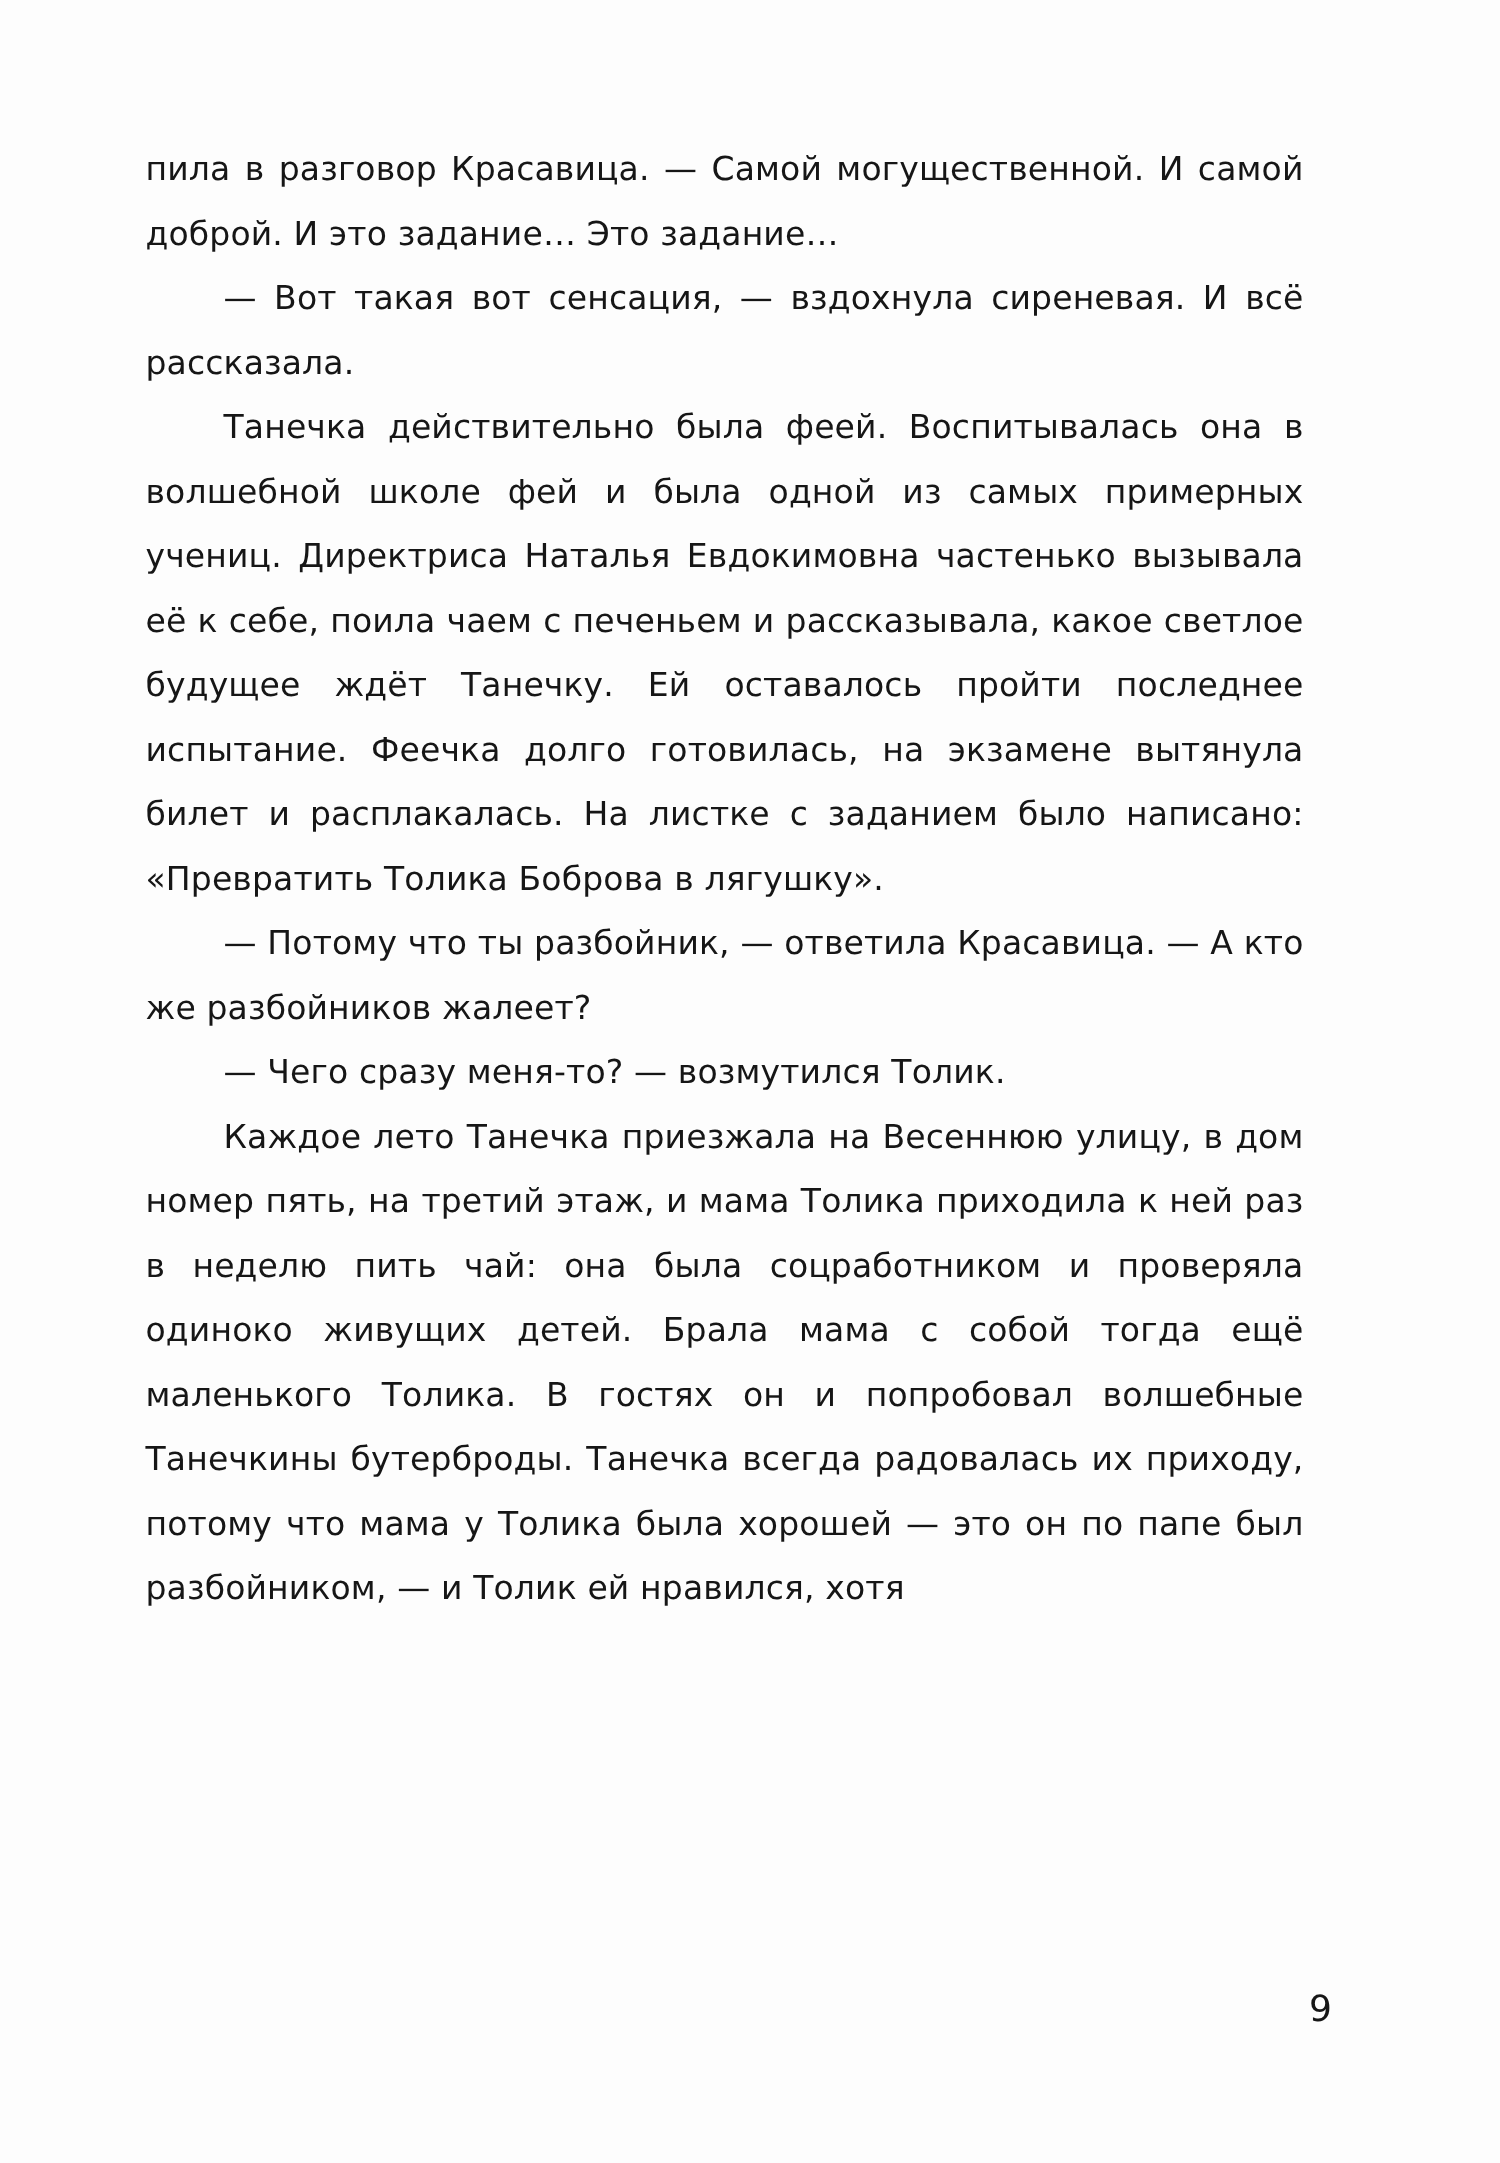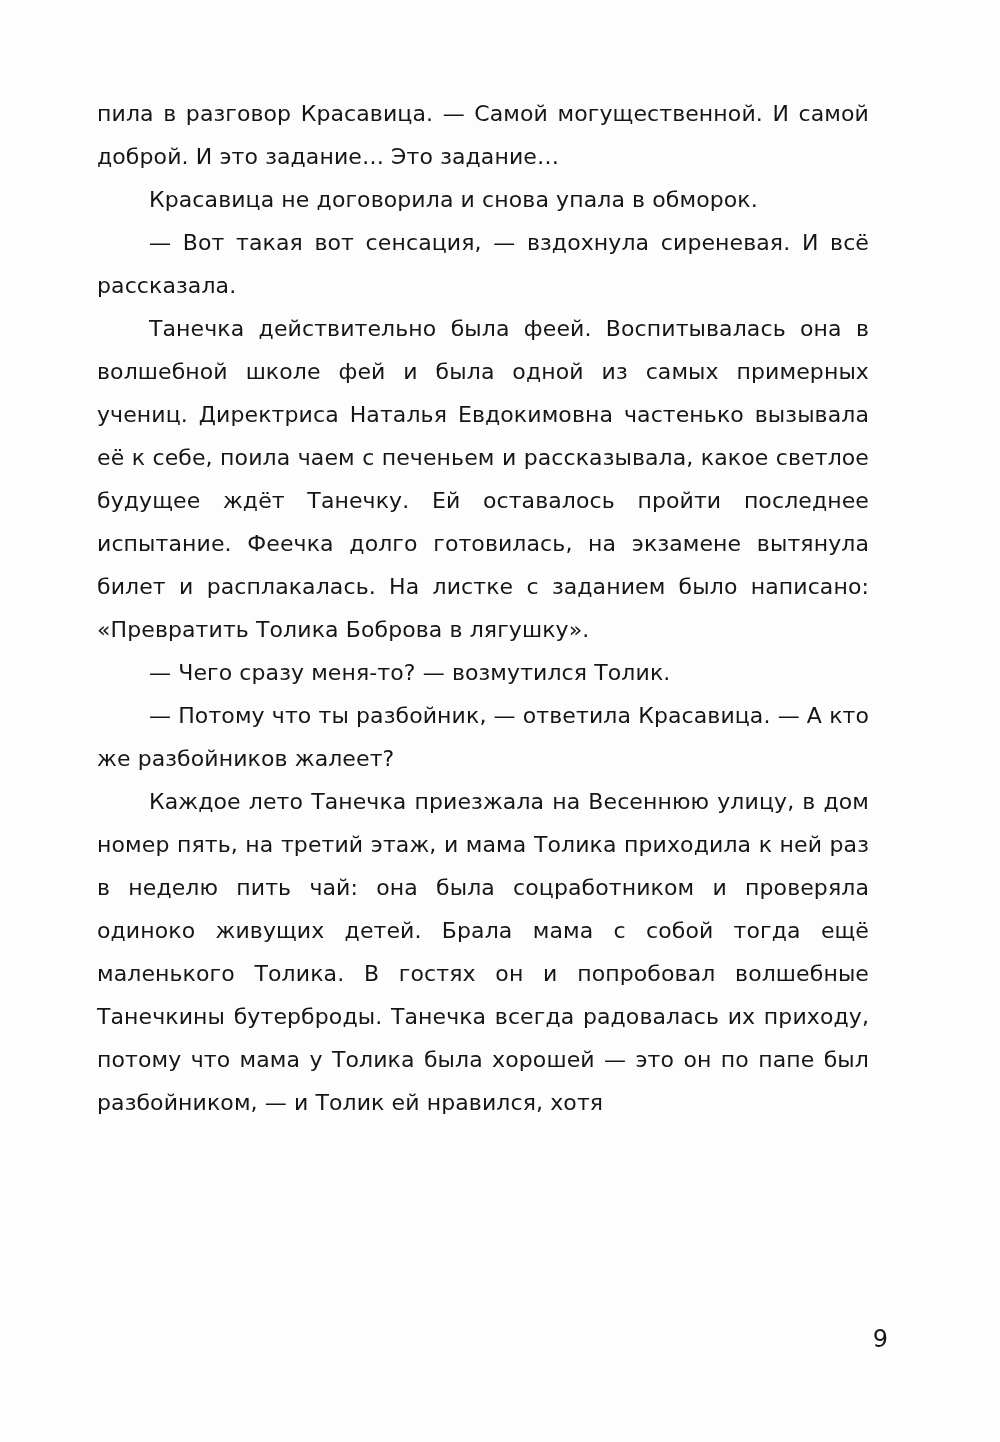--- a/index.html
+++ b/index.html
@@ -51,21 +51,20 @@
     color: #161616;
     font-family: "DejaVu Sans", sans-serif;
   }
 </style>
 </head>
 <body>
 
 <div class="page">
   <div class="text-column">
     <p class="noindent">пила в разговор Красавица. — Самой могуще­ственной. И самой доброй. И это задание… Это задание…</p>
-    <p class="indent">Красавица не договорила и снова упала в об­морок.</p>
     <p class="indent">— Вот такая вот сенсация, — вздохнула сире­невая. И всё рассказала.</p>
     <p class="indent">Танечка действительно была феей. Воспитыва­лась она в волшебной школе фей и была одной из самых примерных учениц. Директриса Наталья Евдокимовна частенько вызывала её к себе, по­ила чаем с печеньем и рассказывала, какое свет­лое будущее ждёт Танечку. Ей оставалось пройти последнее испытание. Феечка долго готовилась, на экзамене вытянула билет и расплакалась. На лист­ке с заданием было написано: «Превратить Толика Боброва в лягушку».</p>
+    <p class="indent">— Потому что ты разбойник, — ответила Кра­савица. — А кто же разбойников жалеет?</p>
     <p class="indent">— Чего сразу меня-то? — возмутился Толик.</p>
-    <p class="indent">— Потому что ты разбойник, — ответила Кра­савица. — А кто же разбойников жалеет?</p>
     <p class="indent">Каждое лето Танечка приезжала на Весен­нюю улицу, в дом номер пять, на третий этаж, и мама Толика приходила к ней раз в неделю пить чай: она была соцработником и проверя­ла одиноко живущих детей. Брала мама с собой тогда ещё маленького Толика. В гостях он и по­пробовал волшебные Танечкины бутерброды. Та­нечка всегда радовалась их приходу, потому что мама у Толика была хорошей — это он по папе был разбойником, — и Толик ей нравился, хотя</p>
   </div>
   <div class="page-number">9</div>
 </div>
 
 </body></html>

